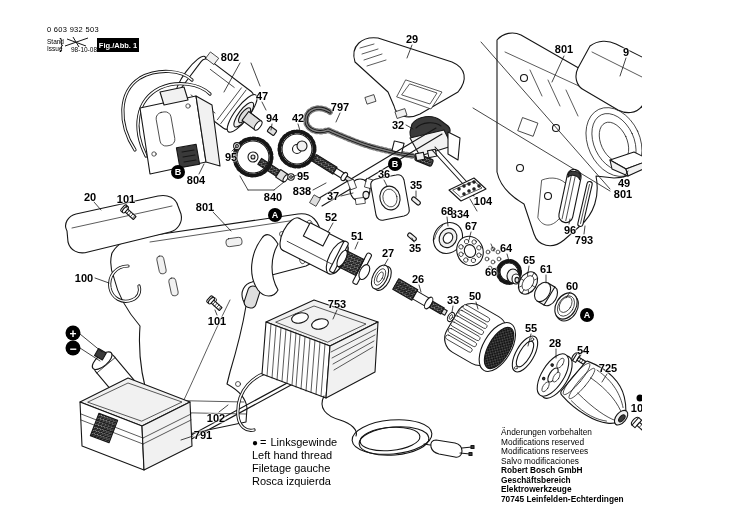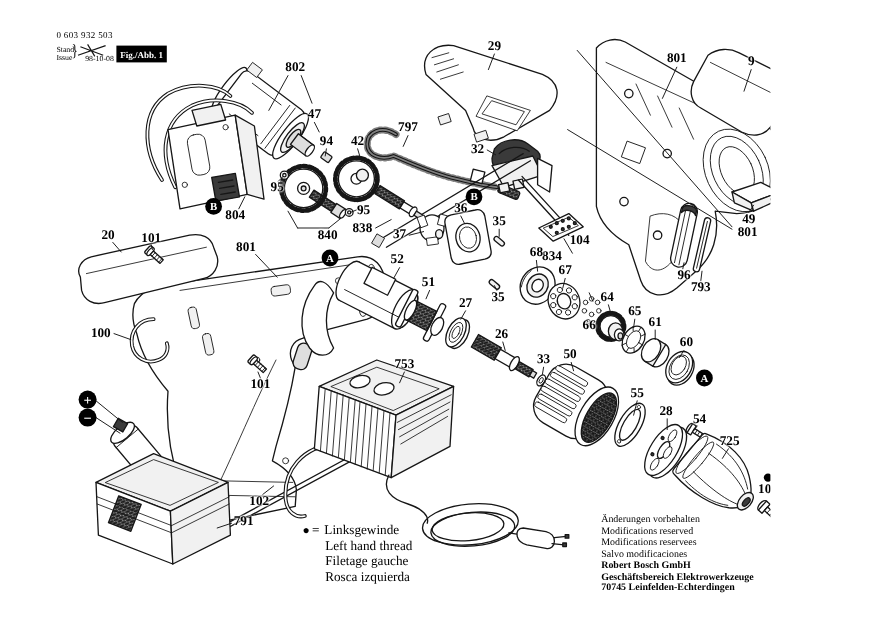--- a/index.html
+++ b/index.html
@@ -1,17 +1,17 @@
 <!DOCTYPE html>
 <html><head>
 <meta charset="utf-8">
 <style>
   html,body{margin:0;padding:0;background:#fff;}
   .stage{position:relative;width:642px;height:516px;background:#fff;overflow:hidden;
-         font-family:Liberation Serif, serif;color:#000;}
+         font-family:Liberation Sans, sans-serif;color:#000;}
   #diagram{position:absolute;left:0;top:0;}
   #diagram path,#diagram rect,#diagram ellipse,#diagram circle,#diagram line,#diagram polygon,#diagram polyline{
     fill:none;stroke:#161616;stroke-width:1.1;stroke-linejoin:round;stroke-linecap:round;}
   #diagram .f{fill:#fff}
   #diagram .g1{fill:#f1f1f1}
   #diagram .g2{fill:#dedede}
   #diagram .dk{fill:#3a3a3a}
   #diagram .kn{fill:url(#knurl)}
   #diagram .me{fill:url(#mesh)}
   #diagram .ld{stroke-width:.8}
@@ -31,21 +31,21 @@
   .hdr-word{position:absolute;font-size:6.5px;line-height:1;}
   .hdr-brace{position:absolute;left:59px;top:36px;font-size:14px;font-weight:400;transform:scaleX(.75);}
   .hdr-date{position:absolute;left:71px;top:46px;font-size:6.5px;}
   .hdr-scribble{position:absolute;left:64px;top:36px;}
   .fig-box{position:absolute;left:97px;top:38px;width:42px;height:14px;background:#000000;color:#fff;
      font-size:7.5px;font-weight:bold;display:flex;align-items:center;justify-content:center;white-space:nowrap;}
   .legend{position:absolute;left:252px;top:436px;font-size:11px;line-height:13px;}
   .legend-row1{display:flex;align-items:center;}
   .legend-dot{font-size:10px;margin-right:2px;}
   .legend-eq{margin-right:4px;}
-  .legend-ind{margin-left:19px;}
+  .legend-ind{}
   .footer{position:absolute;left:501px;top:428px;font-size:8.3px;line-height:9.5px;}
   .footer .bold{font-weight:bold;}
 </style>
 </head>
 <body>
 
 <div class="stage">
 
   <svg id="diagram" width="730" height="516" viewBox="0 0 730 516">
     <defs>
@@ -581,21 +581,21 @@
     <div>Änderungen vorbehalten</div>
     <div>Modifications reserved</div>
     <div>Modifications reservees</div>
     <div>Salvo modificaciones</div>
     <div class="bold">Robert Bosch GmbH</div>
     <div class="bold">Geschäftsbereich Elektrowerkzeuge</div>
     <div class="bold">70745 Leinfelden-Echterdingen</div>
   </div>
 
   <div id="label-layer">
-      <span class="part-label" style="left: 246px; top: 57px; text-align: right;">802</span>
+      <span class="part-label" style="left: 230px; top: 57px; text-align: right;">802</span>
       <span class="part-label" style="left: 262px; top: 96px;">47</span>
       <span class="part-label" style="left: 272px; top: 118px;">94</span>
       <span class="part-label" style="left: 298px; top: 118px;">42</span>
       <span class="part-label" style="left: 231px; top: 157px;">95</span>
       <span class="part-label" style="left: 196px; top: 180px;">804</span>
       <span class="part-label" style="left: 261px; top: 197px; padding-left: 24px;">840</span>
       <span class="part-label" style="left: 303px; top: 176px;">95</span>
       <span class="part-label" style="left: 302px; top: 191px;">838</span>
       <span class="part-label" style="left: 333px; top: 196px;">37</span>
       <span class="part-label" style="left: 412px; top: 39px;">29</span>

